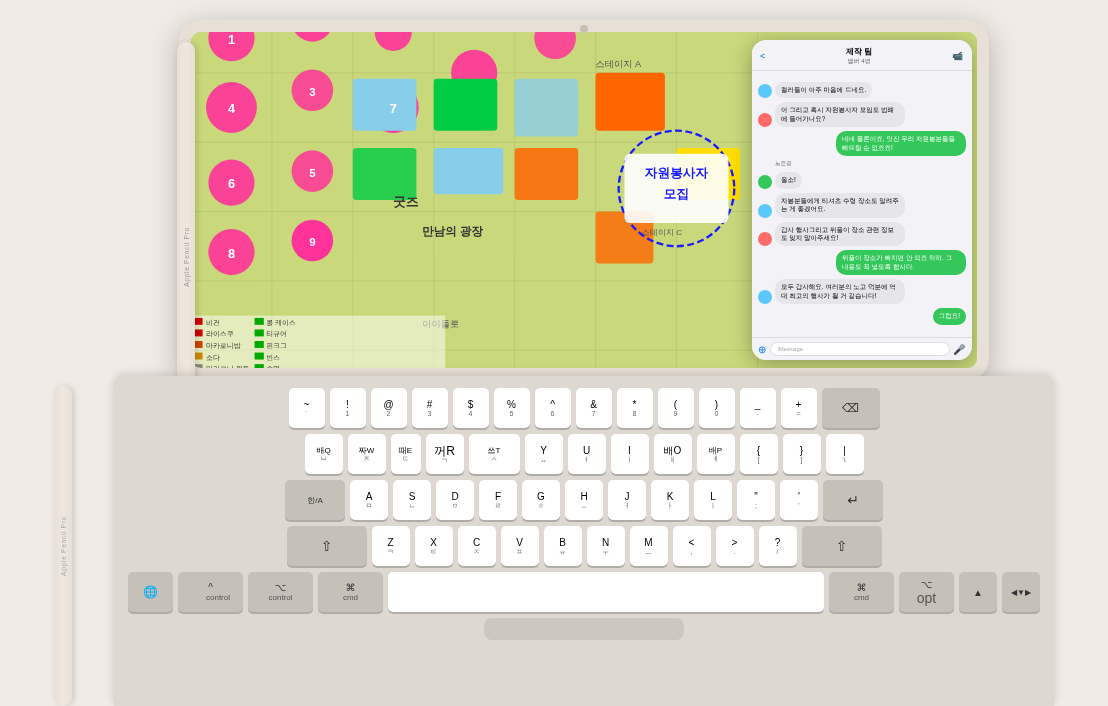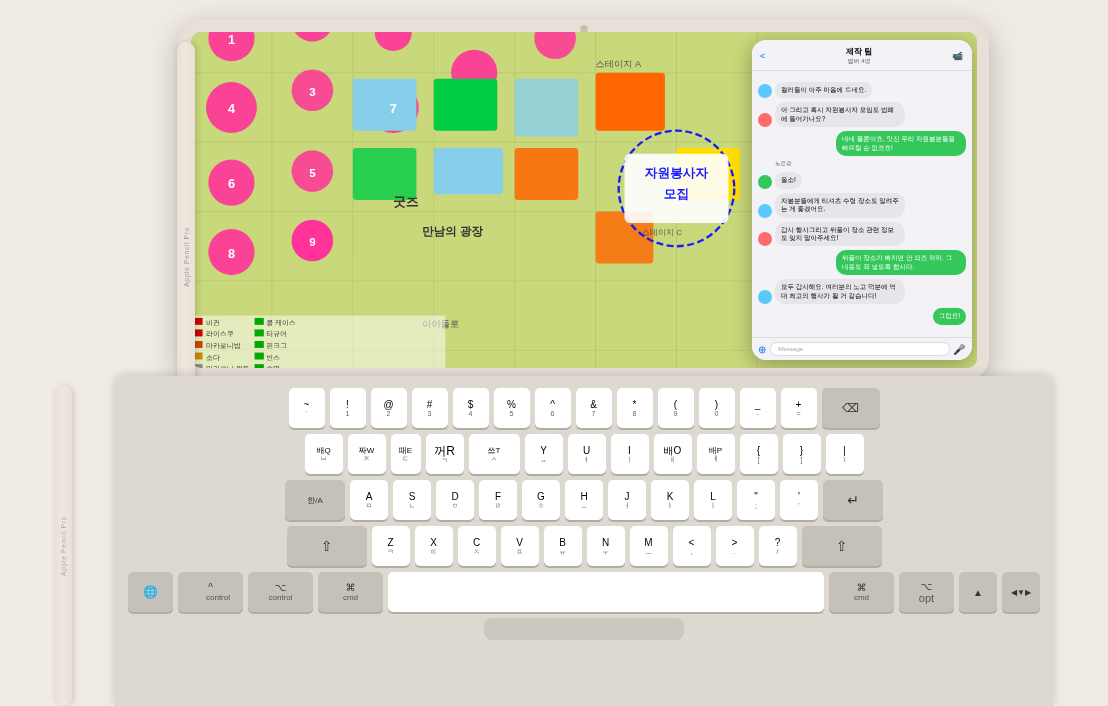--- a/index.html
+++ b/index.html
@@ -712,21 +712,21 @@
           <span style="font-size:10px;">⌘</span>
           <span style="font-size:8px;color:#555;">cmd</span>
         </div>
         <div class="key" style="flex:1;min-width:260px;"></div>
         <div class="key modifier" style="width:65px;">
           <span style="font-size:10px;">⌘</span>
           <span style="font-size:8px;color:#555;">cmd</span>
         </div>
         <div class="key modifier" style="width:55px;">
           <span style="font-size:10px;">⌥</span>
-          <span style="font-size:11px;color:#555;">opt</span>
+          <span style="font-size:14px;color:#555;">opt</span>
         </div>
         <div class="key modifier" style="width:38px;font-size:10px;">▲</div>
         <div class="key modifier" style="width:38px;font-size:8px;">
           <div style="display:flex;">
               <span>◀</span>
               <span>▼</span>
               <span>▶</span>
             </div>
         </div>
       </div>

